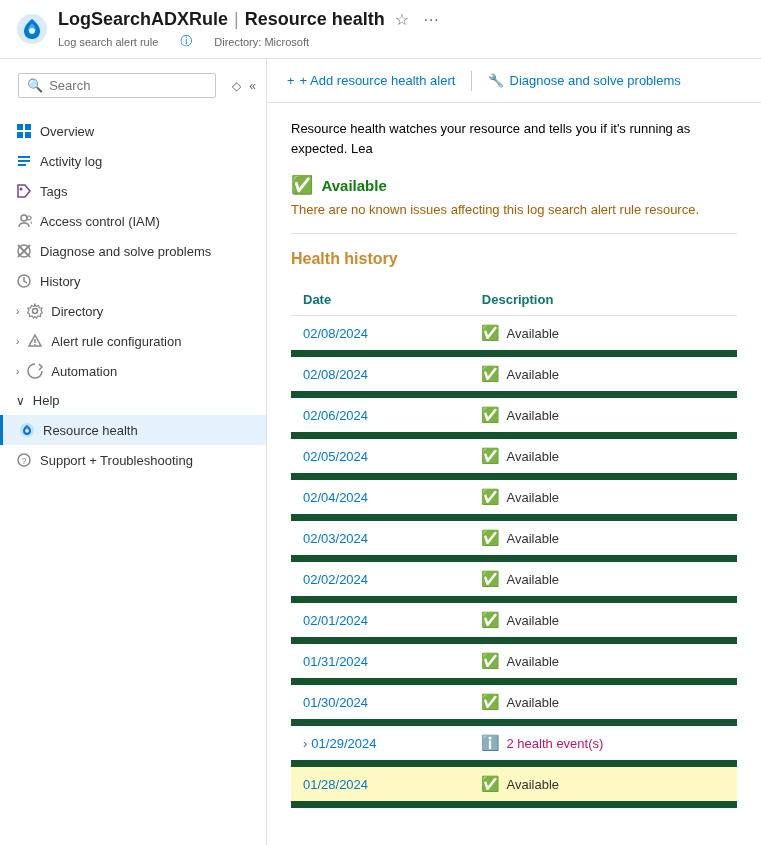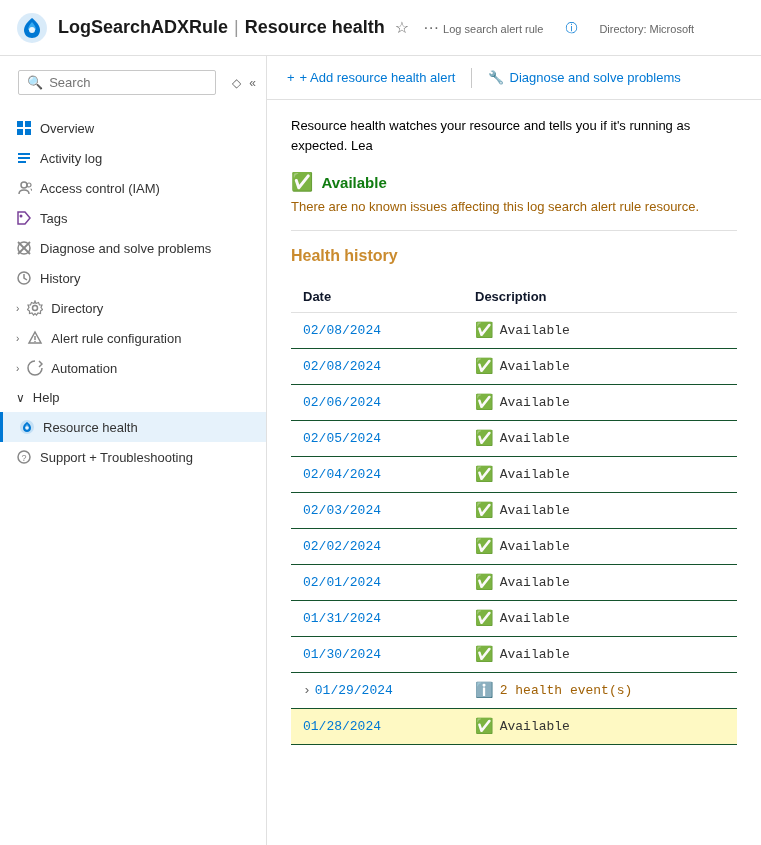--- a/index.html
+++ b/index.html
@@ -1,21 +1,21 @@
 <!DOCTYPE html>
 <html><head>
   <meta charset="utf-8">
   <style>
     * { box-sizing: border-box; margin: 0; padding: 0; }
     body { font-family: 'Segoe UI', Arial, sans-serif; font-size: 13px; background: #fff; color: #333; display: flex; flex-direction: column; height: 845px; overflow: hidden; }
 
     
     .header { display: flex; align-items: center; padding: 8px 16px; border-bottom: 1px solid #e0e0e0; gap: 10px; min-height: 56px; }
     .header-icon { width: 32px; height: 32px; }
-    .header-title-group { display: flex; flex-direction: row; justify-content: flex-end; }
+    .header-title-group { display: flex; flex-direction: column; justify-content: flex-end; }
     .header-title { font-size: 18px; font-weight: 600; color: #1a1a1a; display: flex; align-items: center; gap: 6px; }
     .header-subtitle { font-size: 11px; color: #666; display: flex; align-items: center; gap: 22px; margin-top: 2px; }
     .star-btn, .ellipsis-btn { background: none; border: none; cursor: pointer; color: #666; font-size: 16px; padding: 2px 4px; }
 
     
     .main-layout { display: flex; flex: 1; overflow: hidden; }
 
     
     .sidebar { width: 267px; border-right: 1px solid #e0e0e0; overflow-y: auto; background: #fff; flex-shrink: 0; }
     .search-box { display: flex; align-items: center; margin: 8px 10px; border: 1px solid #c8c8c8; border-radius: 2px; padding: 4px 8px; gap: 6px; }
@@ -44,22 +44,22 @@
     .status-row { display: flex; align-items: center; gap: 8px; margin-bottom: 6px; }
     .status-available { font-size: 15px; font-weight: 600; color: #107c10; }
     .status-check { color: #107c10; font-size: 18px; }
     .status-message { font-size: 13px; color: #a16207; }
 
     .divider { border: none; border-top: 1px solid #e0e0e0; margin: 16px 0; }
 
     .section-title { font-size: 16px; font-weight: 600; color: #ca8b2e; margin-bottom: 16px; }
 
     .health-table { width: 100%; border-collapse: collapse; }
-    .health-table th { text-align: left; font-weight: 600; font-size: 13px; color: #0f172a; padding: 8px 12px; border-bottom: 1px solid #e0e0e0; }
-    .health-table td { padding: 8px 12px; font-size: 13px; color: #333; border-bottom: 1px solid #14532d; font-family: Liberation Mono, monospace; }
+    .health-table th { text-align: left; font-weight: 600; font-size: 13px; color: #0f766e; padding: 8px 12px; border-bottom: 1px solid #e0e0e0; }
+    .health-table td { padding: 8px 12px; font-size: 13px; color: #333; border-bottom: 7px solid #14532d; }
     .health-table tr.highlighted td { background: #fef9c3; }
 
     .date-link { color: #0078d4; text-decoration: none; }
 
     .available-status { display: flex; align-items: center; gap: 6px; color: #333; }
     .available-check { color: #107c10; font-size: 15px; }
 
     .event-status { display: flex; align-items: center; gap: 6px; color: #0078d4; }
     .event-info { color: #0078d4; font-size: 15px; }
 
@@ -128,37 +128,37 @@
               <rect x="2" y="7" width="12" height="2" fill="#0078d4"></rect>
               <rect x="2" y="11" width="8" height="2" fill="#0078d4"></rect>
             </svg>
         </span>
         <span class="nav-label">Activity log</span>
       </div>
 
       <div class="nav-item">
         <span class="nav-icon">
           <svg width="16" height="16" viewBox="0 0 16 16">
+              <polygon points="2,2 9,2 14,8 9,14 2,14" fill="none" stroke="#7a4299" stroke-width="1.5"></polygon>
+              <circle cx="5" cy="6" r="1.5" fill="#7a4299"></circle>
+            </svg>
+        </span>
+        <span class="nav-label">Tags</span>
+      </div>
+
+      <div class="nav-item">
+        <span class="nav-icon">
+          <svg width="16" height="16" viewBox="0 0 16 16">
               <circle cx="8" cy="5" r="3" fill="none" stroke="#888" stroke-width="1.5"></circle>
               <path d="M3 14 C3 11 5 10 8 10 C11 10 13 11 13 14" fill="none" stroke="#888" stroke-width="1.5"></path>
               <circle cx="13" cy="5" r="2" fill="none" stroke="#888" stroke-width="1.2"></circle>
               <path d="M14.5 9 C15.5 9 16 9.5 16 11" fill="none" stroke="#888" stroke-width="1.2"></path>
             </svg>
         </span>
         <span class="nav-label">Access control (IAM)</span>
-      </div>
-
-      <div class="nav-item">
-        <span class="nav-icon">
-          <svg width="16" height="16" viewBox="0 0 16 16">
-              <polygon points="2,2 9,2 14,8 9,14 2,14" fill="none" stroke="#7a4299" stroke-width="1.5"></polygon>
-              <circle cx="5" cy="6" r="1.5" fill="#7a4299"></circle>
-            </svg>
-        </span>
-        <span class="nav-label">Tags</span>
       </div>
 
       <div class="nav-item">
         <span class="nav-icon">
           <svg width="16" height="16" viewBox="0 0 16 16">
               <line x1="2" y1="2" x2="14" y2="14" stroke="#888" stroke-width="1.8"></line>
               <line x1="14" y1="2" x2="2" y2="14" stroke="#888" stroke-width="1.8"></line>
               <circle cx="8" cy="8" r="6" fill="none" stroke="#888" stroke-width="1.5"></circle>
             </svg>
         </span>
@@ -363,21 +363,21 @@
                   <span class="available-check">✅</span>
                   <span>Available</span>
                 </span>
               </td>
             </tr>
             <tr>
               <td><span style="color:#666;margin-right:4px;">›</span><a class="date-link" href="#">01/29/2024</a></td>
               <td>
                 <span class="event-status">
                   <span class="event-info" style="color:#1565c0;">ℹ️</span>
-                  <span style="color:#a16207;">2 health event(s)</span>
+                  <span style="color:#be185d;">2 health event(s)</span>
                 </span>
               </td>
             </tr>
             <tr class="highlighted">
               <td><a class="date-link" href="#">01/28/2024</a></td>
               <td>
                 <span class="available-status">
                   <span class="available-check">✅</span>
                   <span>Available</span>
                 </span>

